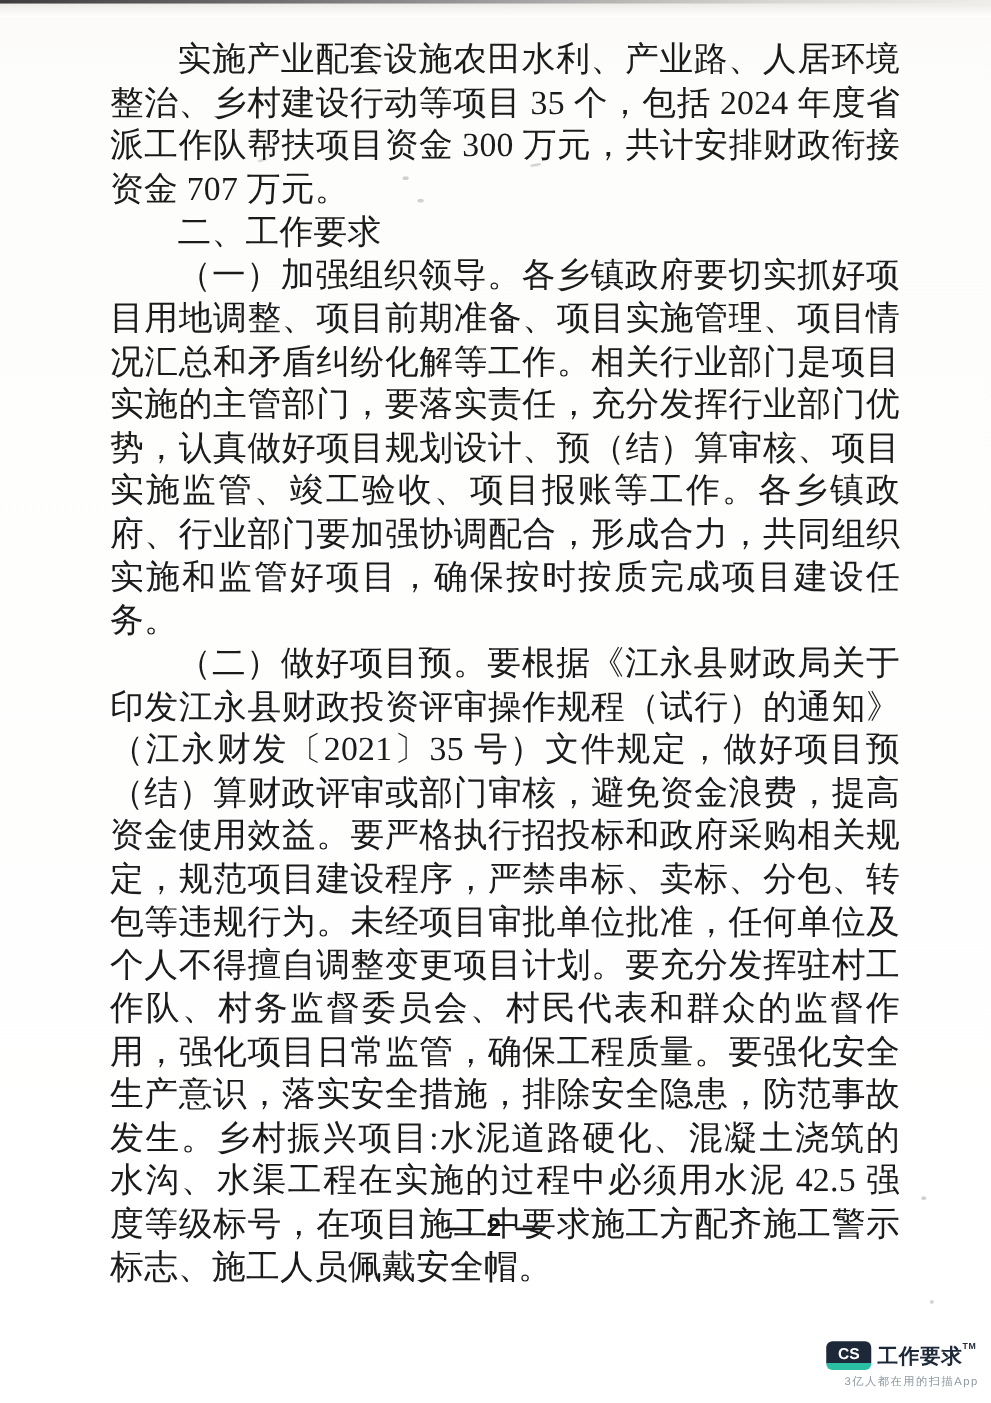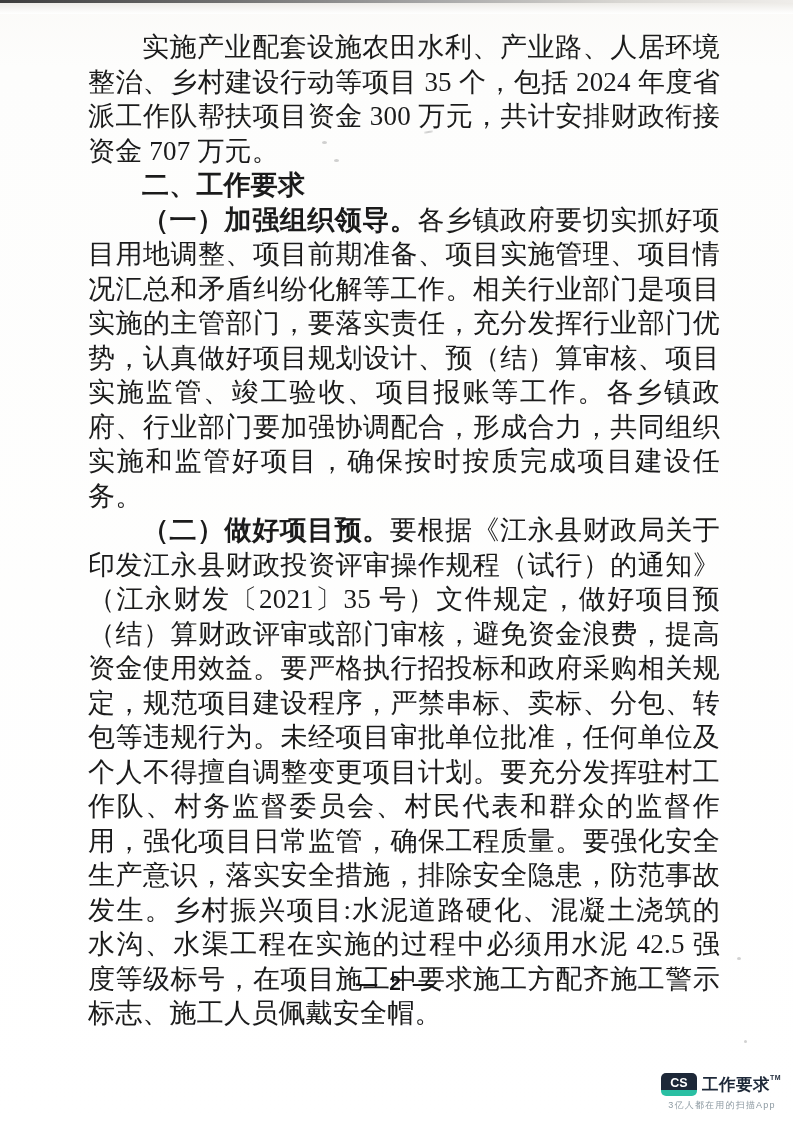--- a/index.html
+++ b/index.html
@@ -19,21 +19,21 @@
   }
   .content{
     position:absolute;left:88px;top:30px;width:632px;
     font-size:27px;line-height:34.5px;
     text-align:justify;text-justify:inter-ideograph;
     letter-spacing:0.2px;
   }
   .content p{margin:0;text-indent:2em;}
   .lead,.heading{
     font-family:"Liberation Sans","DejaVu Sans",sans-serif;
-    font-weight:bold;
+    font-weight:normal;
   }
   .footer{
     position:absolute;top:971px;left:0;width:793px;text-align:center;
     font-family:"Liberation Sans","DejaVu Sans",sans-serif;
     font-weight:bold;font-size:21px;letter-spacing:3px;color:#161616;
   }
   .watermark{
     position:absolute;right:10px;bottom:10px;width:122px;
     font-family:"Liberation Sans","DejaVu Sans",sans-serif;
   }
@@ -44,21 +44,21 @@
     color:#ffffff;font-weight:bold;font-size:12.5px;
     display:flex;align-items:center;justify-content:center;
     padding-bottom:3px;box-sizing:border-box;
   }
   .cs-name{
     color:#1d2838;font-weight:bold;font-size:16.5px;white-space:nowrap;
     letter-spacing:0.5px;
   }
   .cs-tm{font-size:7px;vertical-align:top;color:#1d2838;}
   .cs-tagline{
-    margin-top:3px;text-align:center;
+    margin-top:3px;text-align:right;
     font-size:9px;color:#8c99a1;letter-spacing:1.2px;white-space:nowrap;
   }
   .speck{position:absolute;background:#9a9a9a;opacity:0.45;border-radius:50%;filter:blur(0.4px);}
   .s1{left:206px;top:127px;width:8px;height:2px;transform:rotate(-18deg);}
   .s2{left:322px;top:141px;width:5px;height:3px;}
   .s3{left:424px;top:131px;width:9px;height:2px;transform:rotate(-10deg);}
   .s4{left:334px;top:159px;width:5px;height:3px;}
   .s5{left:508px;top:292px;width:4px;height:3px;}
   .s6{left:737px;top:957px;width:4px;height:3px;}
   .s7{left:744px;top:1040px;width:3px;height:3px;}

